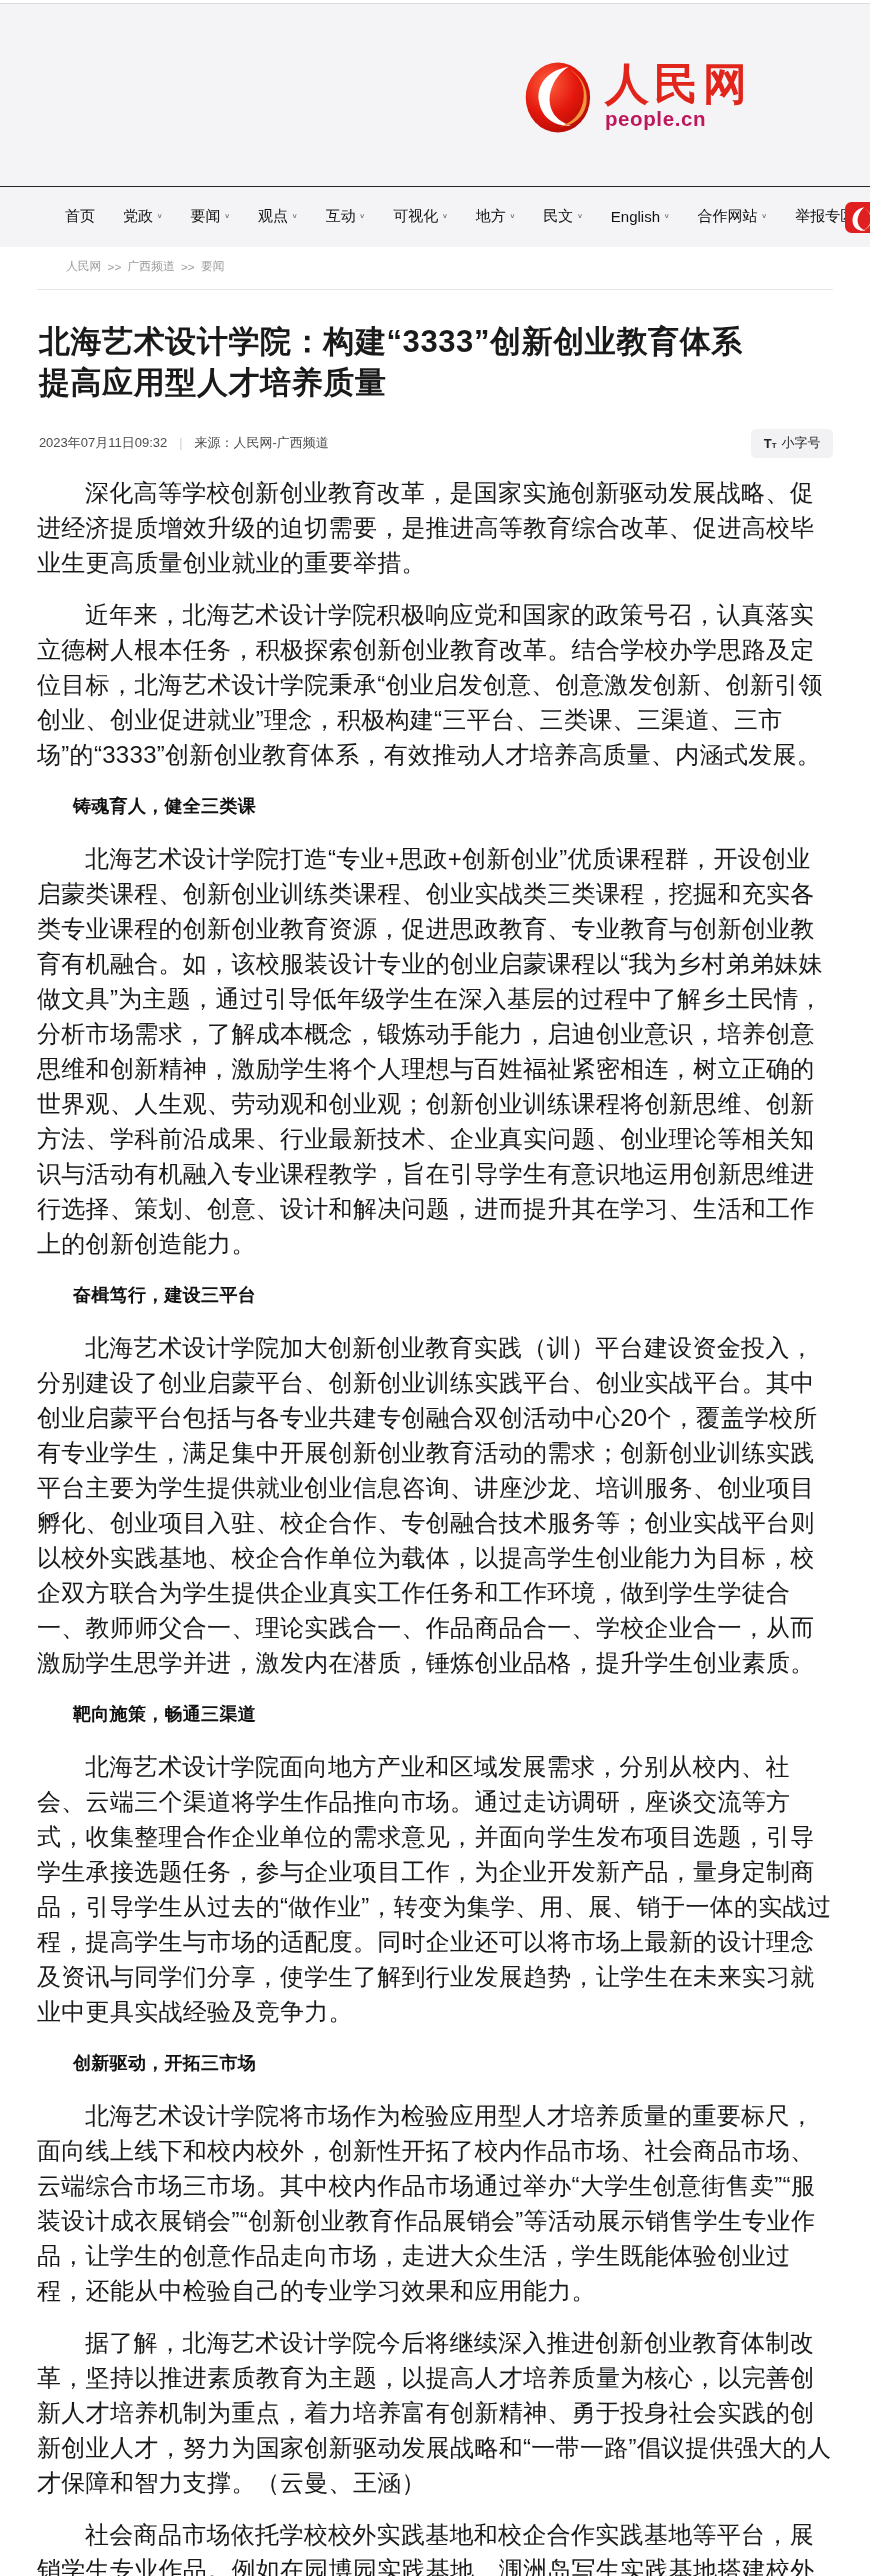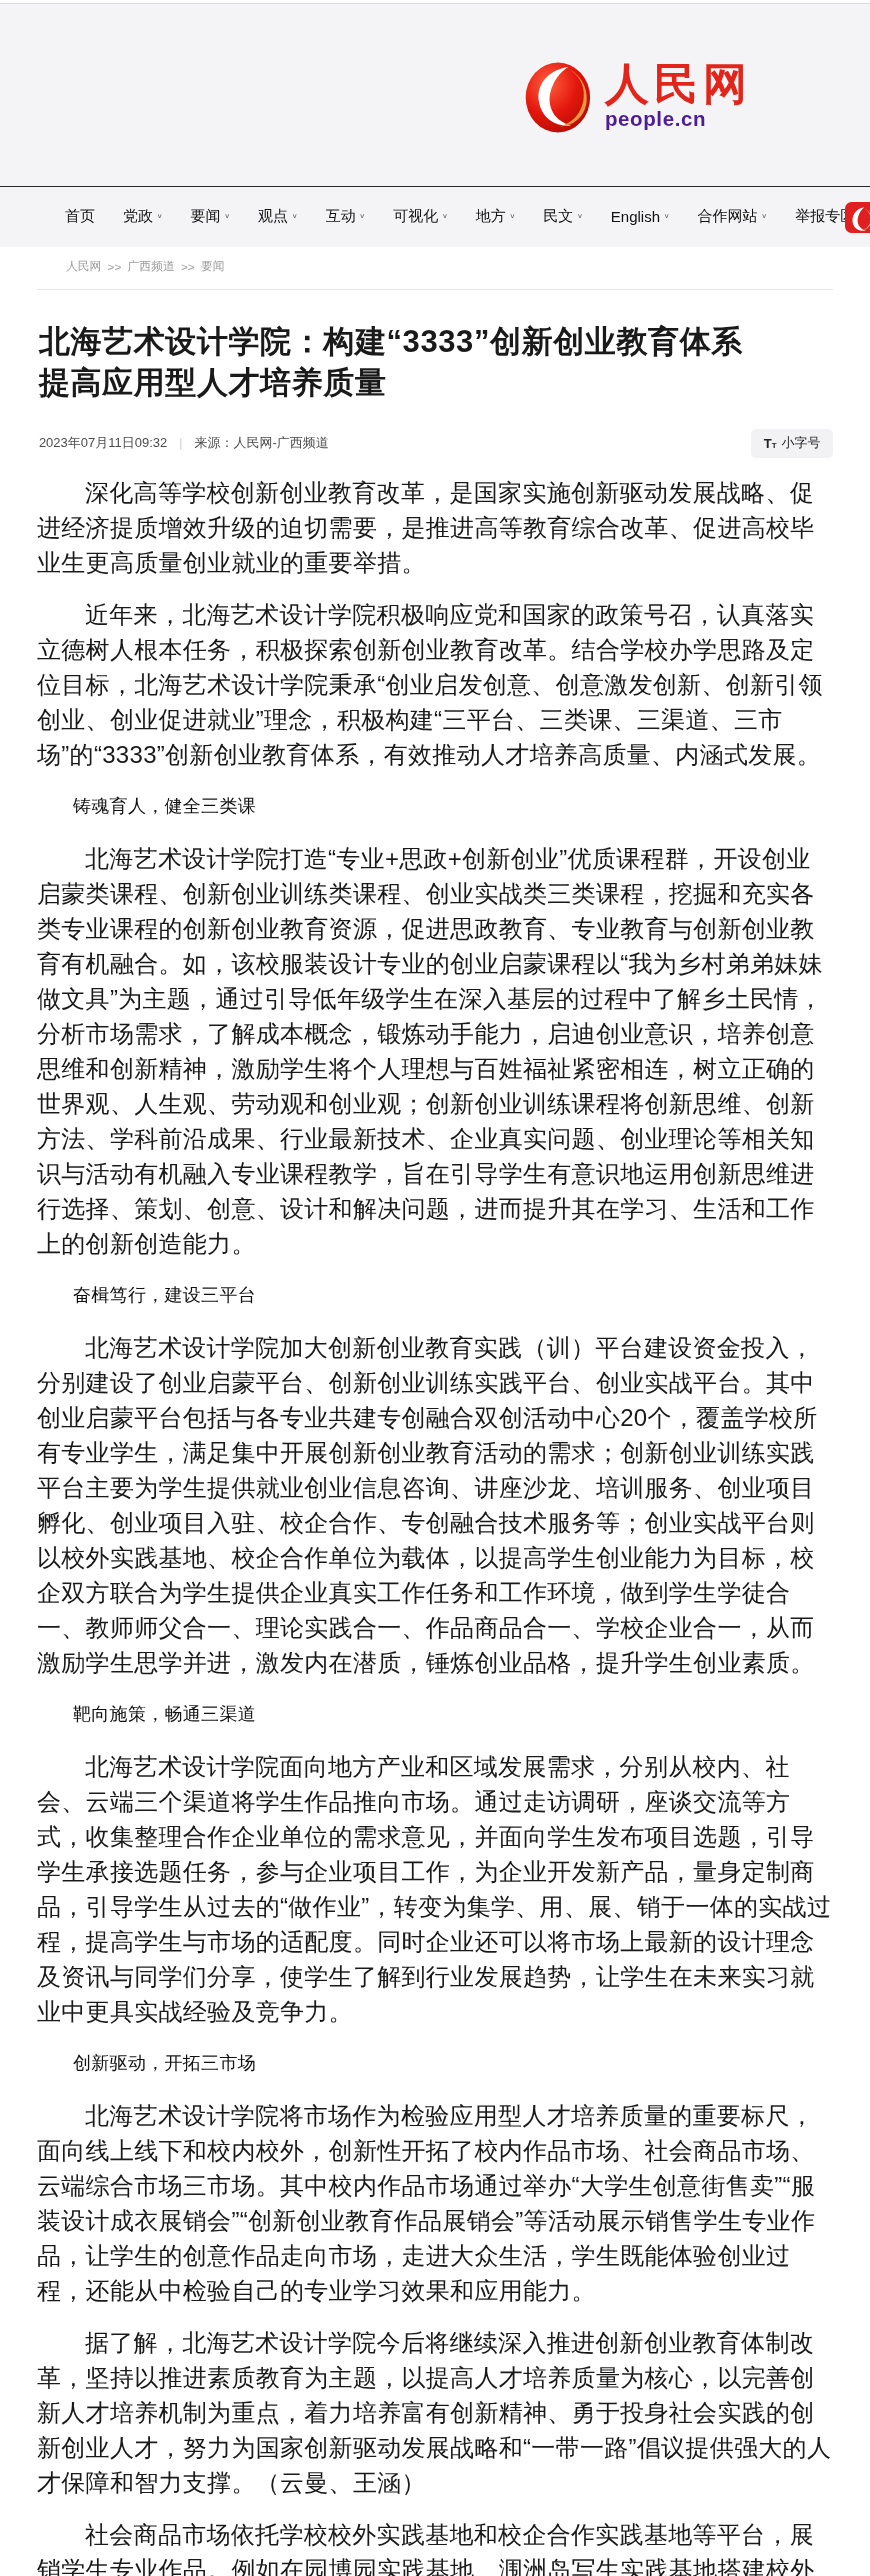--- a/index.html
+++ b/index.html
@@ -8,21 +8,21 @@
 
   
   .top-strip{height:2.5px;background:#fff;border-bottom:0.6px solid #dcdcdc;}
 
   
   .site-header{position:relative;height:182px;background:#f4f4f6;}
   .logo{position:absolute;left:525px;top:57px;display:flex;align-items:flex-start;}
   .logo-mark{width:70px;height:73px;}
   .logo-text{margin-left:10px;display:flex;flex-direction:column;}
   .logo-cn{font-size:44px;line-height:46px;font-weight:700;color:#e1251b;letter-spacing:5px;}
-  .logo-en{font-size:20.5px;line-height:22.4px;font-weight:700;color:#4c1d95;letter-spacing:0.6px;margin-top:1.2px;}
+  .logo-en{font-size:20.5px;line-height:22.4px;font-weight:700;color:#be185d;letter-spacing:0.6px;margin-top:1.2px;}
 
   
   .nav{position:relative;height:60px;background:#f4f4f6;border-top:1.9px solid #262626;display:flex;align-items:center;padding-left:65px;gap:28px;overflow:hidden;text-align:center;}
   .nav-item{display:flex;align-items:center;gap:3.7px;font-size:15px;color:#111;cursor:pointer;white-space:nowrap;}
   .nav-chevron{font-size:8px;color:#666;transform:scaleY(.8);}
   .nav-corner{position:absolute;right:-6.2px;top:15px;width:31px;height:31px;}
 
   
   .main{width:796px;margin:0 0 0 37px;}
 
@@ -37,21 +37,21 @@
   .meta-left{display:flex;align-items:center;gap:12px;font-size:13px;color:#4c4c4c;}
   .meta-divider{color:#cfcfcf;font-size:12.4px;}
   .meta-source a,.meta-source{color:#4c4c4c;text-decoration:none;cursor:pointer;}
   .font-size-btn{display:flex;align-items:center;gap:5px;background:#f2f2f4;border:none;border-radius:5px;padding:5.6px 12.4px;font-size:13px;color:#222;cursor:pointer;}
   .fs-ico{font-weight:700;display:flex;align-items:baseline;}
   .fs-ico .big{font-size:13px;}
   .fs-ico .small{font-size:8px;}
 
   .article{margin:5px 0 0 0;}
   .article p{font-size:24px;line-height:35px;letter-spacing:0.3px;margin:17px 0;text-indent:2em;color:#191919;}
-  .article h3{font-size:18px;line-height:35px;letter-spacing:0.3px;margin:17px 0;text-indent:2em;color:#111;font-weight:400;}
+  .article h3{font-size:18px;line-height:35px;letter-spacing:0.3px;margin:17px 0;text-indent:2em;color:#111;font-weight:700;}
 
   .editors{margin-top:8.7px;text-align:right;font-size:11px;color:#2b2b2b;}
 
   .share-row{margin-top:25px;display:flex;justify-content:flex-end;align-items:flex-end;gap:25px;}
   .share-label{font-size:13.7px;color:#8a8a8a;}
   .share-btn{width:32px;height:32px;border-radius:7.5px;background:#f2f2f4;border:none;display:flex;align-items:center;justify-content:center;cursor:pointer;}
 
   .bottom-rule{border:none;border-top:0.6px solid #e8e8e8;margin:29px 0 0 0;}
 
   .download-head{margin:36px 0 0 0;display:flex;align-items:center;gap:7.5px;padding-left:32px;}

